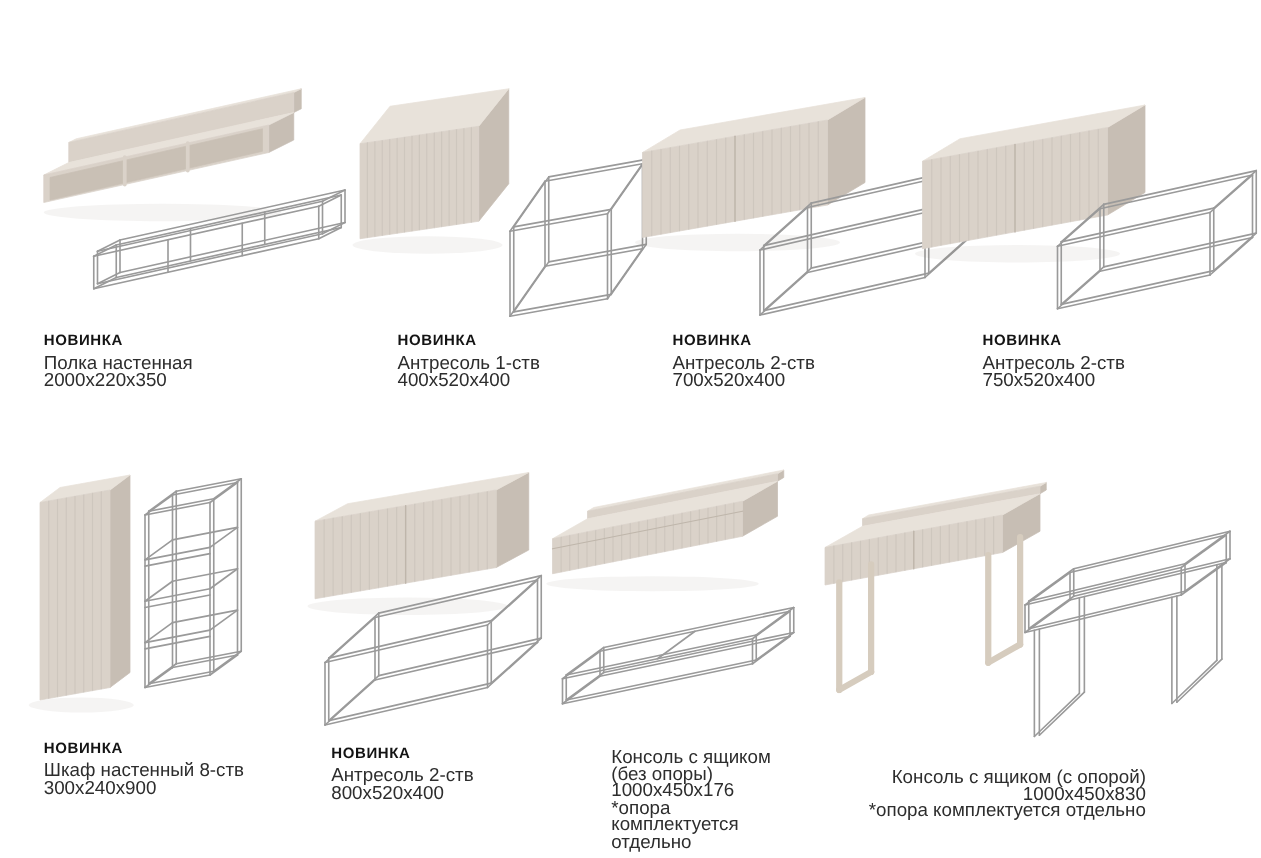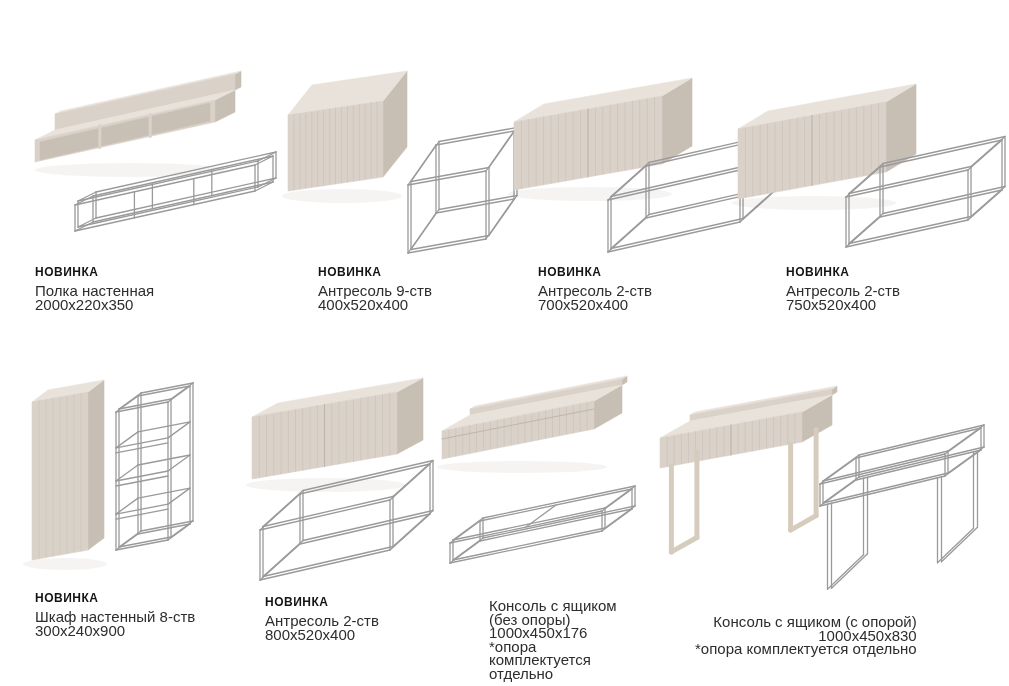--- a/index.html
+++ b/index.html
@@ -105,21 +105,21 @@
         <line x1="209.0" y1="102.5" x2="209.0" y2="170.5" stroke="#9a9a9a" stroke-width="1.3" stroke-linecap="round"></line>
         <line x1="159.0" y1="76.5" x2="159.0" y2="144.5" stroke="#9a9a9a" stroke-width="1.3" stroke-linecap="round"></line>
         <line x1="237.0" y1="62.5" x2="237.0" y2="130.5" stroke="#9a9a9a" stroke-width="1.3" stroke-linecap="round"></line>
         <line x1="131.0" y1="116.5" x2="159.0" y2="76.5" stroke="#9a9a9a" stroke-width="1.3" stroke-linecap="round"></line>
         <line x1="209.0" y1="102.5" x2="237.0" y2="62.5" stroke="#9a9a9a" stroke-width="1.3" stroke-linecap="round"></line>
         <line x1="131.0" y1="184.5" x2="159.0" y2="144.5" stroke="#9a9a9a" stroke-width="1.3" stroke-linecap="round"></line>
         <line x1="209.0" y1="170.5" x2="237.0" y2="130.5" stroke="#9a9a9a" stroke-width="1.3" stroke-linecap="round"></line>
       </svg>
     <div class="caption" style="left:38px;top:205px;">
       <div class="badge">НОВИНКА</div>
-      <div class="pname">Антресоль 9-ств</div>
+      <div class="pname">Антресоль 1-ств</div>
       <div class="pdims">400x520x400</div>
     </div>
   </div>
 
   <div class="card" style="left:500px;top:60px;width:285px;height:270px;">
     <svg id="fig3" width="285" height="205" style="left:0;top:10px;">
         <ellipse cx="90" cy="124" rx="82" ry="7" fill="rgba(110,100,90,0.07)"></ellipse>
         <polygon points="162.0,26.0 192.0,8.0 192.0,76.0 162.0,94.0" fill="#c7beb4" stroke="#c7beb4" stroke-width="0.6"></polygon>
         <polygon points="14.0,52.0 162.0,26.0 192.0,8.0 44.0,34.0" fill="#e8e2da" stroke="#e8e2da" stroke-width="0.6"></polygon>
         <polygon points="14.0,52.0 162.0,26.0 162.0,94.0 14.0,120.0" fill="#dad2c9" stroke="#dad2c9" stroke-width="0.6"></polygon>

